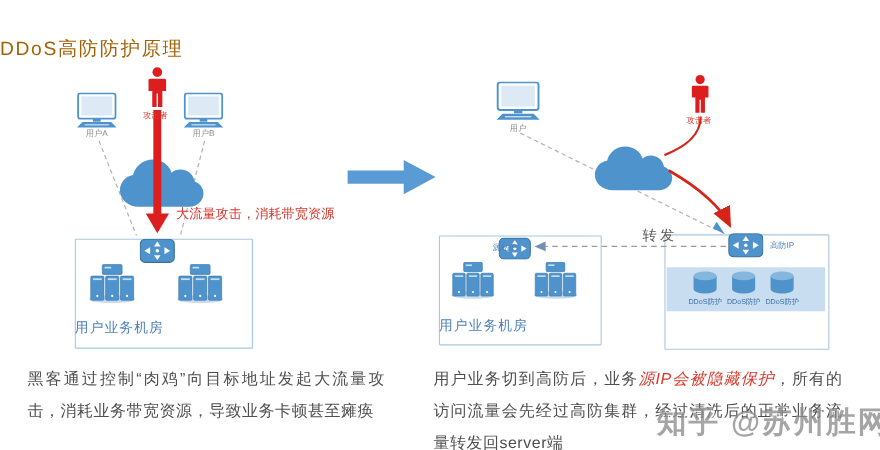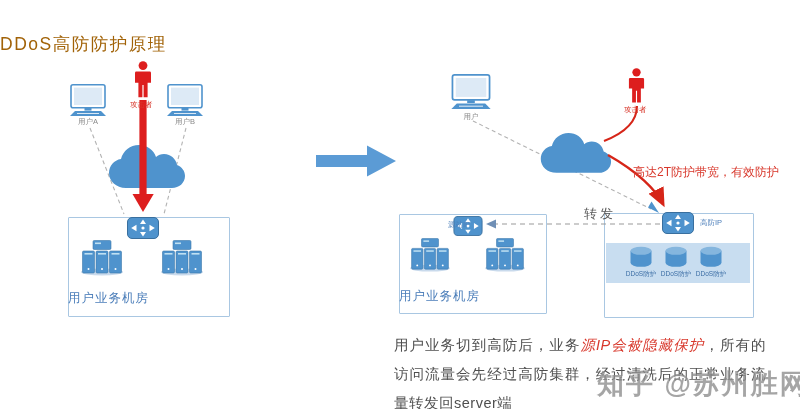--- a/index.html
+++ b/index.html
@@ -90,20 +90,21 @@
     <line x1="9" y1="29.5" x2="31" y2="29.5" stroke="#fff" stroke-width="0.8"></line>
   </svg>
   <div class="abs tiny-label" style="left:165px;top:117px;width:40px;">用户B</div>
 
   <svg class="abs icon" style="left:133px;top:61px;" width="20" height="38" viewBox="0 0 20 38">
     <circle cx="10" cy="4.6" r="4.4" fill="#dd1e1e"></circle>
     <path d="M2 11.9 q0-1.4 1.2-1.4 h13.6 q1.2 0 1.2 1.4 v9.8 h-3.4 v14.6 h-4 v-12.4 h-1.2 v12.4 h-4 v-14.6 h-3.4 z" fill="#dd1e1e"></path>
   </svg>
   <div class="abs red-label" style="left:130px;top:100px;font-size:7.5px;">攻击者</div>
 
+  <div class="abs note" style="left:160px;top:186px;">大流量攻击，消耗带宽资源</div>
 
   <svg class="abs icon" style="left:127px;top:217px;" width="32" height="22" viewBox="0 0 32 22">
     <rect x="0.5" y="0.5" width="31" height="21" rx="4.5" fill="#4f93cd" stroke="#396f9e"></rect>
     <circle cx="16" cy="11" r="1.6" fill="#fff"></circle>
     <path d="M16 2.6 L19 7 H13 Z" fill="#fff"></path>
     <path d="M16 19.4 L19 15 H13 Z" fill="#fff"></path>
     <path d="M4.2 11 L9.5 7.8 V14.2 Z" fill="#fff"></path>
     <path d="M27.8 11 L22.5 7.8 V14.2 Z" fill="#fff"></path>
   </svg>
 
@@ -149,21 +150,20 @@
     <line x1="9" y1="29.5" x2="31" y2="29.5" stroke="#fff" stroke-width="0.8"></line>
   </svg>
   <div class="abs tiny-label" style="left:456px;top:112px;width:30px;">用户</div>
 
   <svg class="abs icon" style="left:627px;top:68px;" width="19" height="36" viewBox="0 0 20 38">
     <circle cx="10" cy="4.6" r="4.4" fill="#dd1e1e"></circle>
     <path d="M2 11.9 q0-1.4 1.2-1.4 h13.6 q1.2 0 1.2 1.4 v9.8 h-3.4 v14.6 h-4 v-12.4 h-1.2 v12.4 h-4 v-14.6 h-3.4 z" fill="#dd1e1e"></path>
   </svg>
   <div class="abs red-label" style="left:624px;top:105px;font-size:7.5px;">攻击者</div>
 
-  <div class="abs note" style="left:633px;top:164px;">高达2T防护带宽，有效防护</div>
 
   <div class="abs forward" style="left:584px;top:205px;">转发</div>
 
   <div class="abs blue-label" style="left:422px;top:220px;font-size:7.5px;margin-left:26px;">源站IP</div>
   <svg class="abs icon" style="left:453px;top:216px;" width="30" height="20" viewBox="0 0 32 22">
     <rect x="0.5" y="0.5" width="31" height="21" rx="4.5" fill="#4f93cd" stroke="#396f9e"></rect>
     <circle cx="16" cy="11" r="1.6" fill="#fff"></circle>
     <path d="M16 2.6 L19 7 H13 Z" fill="#fff"></path>
     <path d="M16 19.4 L19 15 H13 Z" fill="#fff"></path>
     <path d="M4.2 11 L9.5 7.8 V14.2 Z" fill="#fff"></path>
@@ -219,20 +219,21 @@
   </svg>
   <svg class="abs icon" style="left:698px;top:246px;" width="26" height="22" viewBox="0 0 26 22">
     <path d="M2.5 4.8 V16.8 A10.5 4 0 0 0 23.5 16.8 V4.8 Z" fill="#4f93cd"></path>
     <ellipse cx="13" cy="4.8" rx="10.5" ry="4" fill="#85b6de"></ellipse>
   </svg>
   <div class="abs tiny-label" style="left:623px;top:270px;width:36px;font-size:6.5px;color:#3c6ea5;">DDoS防护</div>
   <div class="abs tiny-label" style="left:658px;top:270px;width:36px;font-size:6.5px;color:#3c6ea5;">DDoS防护</div>
   <div class="abs tiny-label" style="left:693px;top:270px;width:36px;font-size:6.5px;color:#3c6ea5;">DDoS防护</div>
 
 
+  <div class="abs caption" style="left:25px;top:331px;width:325px;">黑客通过控制“肉鸡”向目标地址发起大流量攻击，消耗业务带宽资源，导致业务卡顿甚至瘫痪</div>
 
   <div class="abs caption" style="left:394px;top:331px;width:372px;">
     <span>用户业务切到高防后，业务</span><span class="hl">源IP会被隐藏保护</span><span>，所有的访问流量会先经过高防集群，经过清洗后的正常业务流量转发回server端</span>
   </div>
 
   <div class="abs watermark" style="left:597px;top:366px;">知乎 @苏州胜网</div>
 
 </div>
 
 </body></html>

